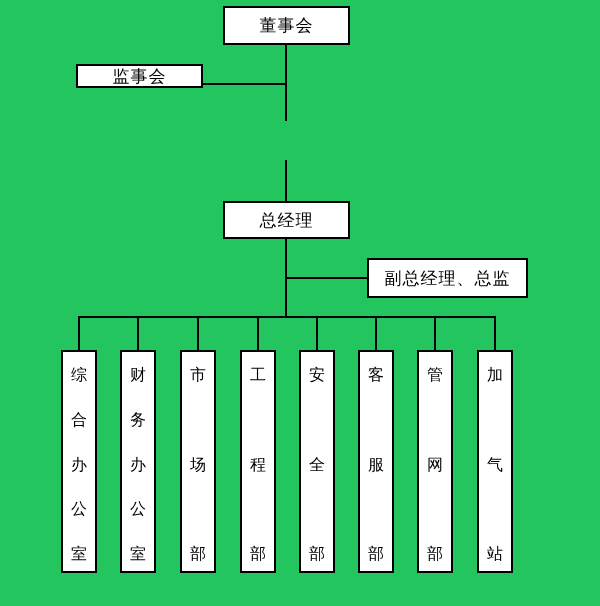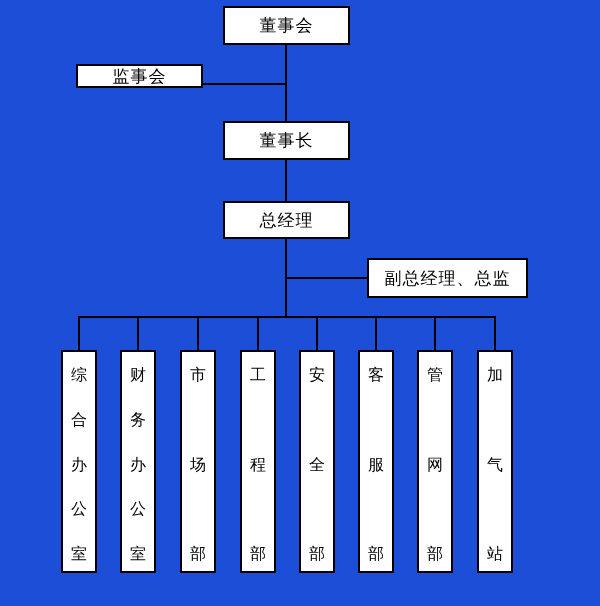--- a/index.html
+++ b/index.html
@@ -4,21 +4,21 @@
 <style>
   html, body { margin: 0; padding: 0; }
   body {
     font-family: "DejaVu Serif", "Liberation Serif", serif;
     background: #ffffff;
   }
   .canvas {
     position: relative;
     width: 600px;
     height: 606px;
-    background: #1d4ed8;
+    background: #22c55e;
     overflow: hidden;
   }
   .box {
     position: absolute;
     box-sizing: border-box;
     border: 2px solid #000000;
     background: #ffffff;
     color: #000000;
     display: flex;
     align-items: center;
@@ -62,23 +62,20 @@
   <div class="line" style="left:494px; top:316px; width:2px; height:34px;"></div>
 
   <div class="box" style="left:223px; top:6px; width:127px; height:39px;">
     <span>董事会</span>
   </div>
 
   <div class="box" style="left:76px; top:64px; width:127px; height:24px;">
     <span>监事会</span>
   </div>
 
-  <div class="box" style="left:223px; top:121px; width:127px; height:39px;">
-    <span>董事长</span>
-  </div>
 
   <div class="box" style="left:367px; top:258px; width:161px; height:40px;">
     <span>副总经理、总监</span>
   </div>
 
   <div class="box" style="left:223px; top:201px; width:127px; height:38px;">
     <span>总经理</span>
   </div>
 
   <div class="box vbox" style="left:61px; top:350px; width:36px; height:223px;">

